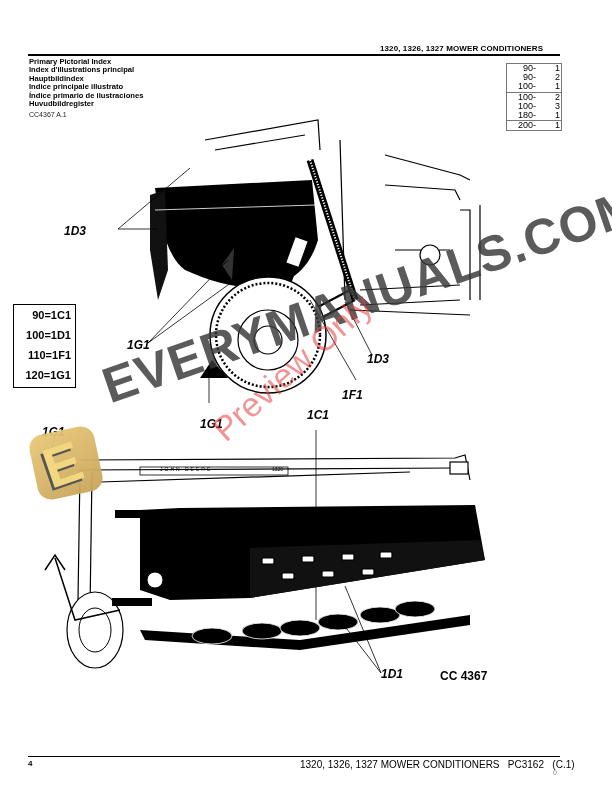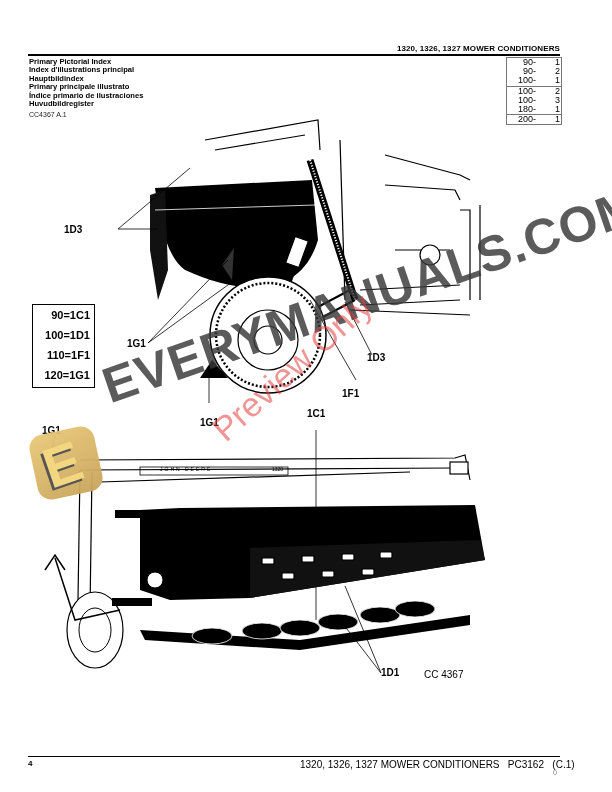--- a/index.html
+++ b/index.html
@@ -1,44 +1,44 @@
 <!DOCTYPE html>
 <html><head>
   <meta charset="utf-8">
   <style>
     html, body { margin: 0; padding: 0; background: #ffffff; }
     body { width: 612px; height: 792px; position: relative; overflow: hidden;
            font-family: "Liberation Sans", sans-serif; color: #000; }
     .abs { position: absolute; }
 
     
-    .header-title { left: 380px; top: 44px; width: 180px; text-align: right;
+    .header-title { left: 380px; top: 44px; width: 180px; 
                     font-size: 8px; font-weight: bold; letter-spacing: 0.1px; }
     .top-rule { left: 28px; top: 54px; width: 532px; height: 1.5px; background: #000; }
 
     .index-lines { left: 29px; top: 58px; font-size: 7.6px; font-weight: bold; line-height: 8.4px; }
     .index-lines div { white-space: nowrap; }
     .fig-ref { left: 29px; top: 111px; font-size: 7px; color: #222; }
 
     
-    .page-table { left: 506px; top: 57px; width: 54px; border: 1px solid #777;
+    .page-table { left: 506px; top: 63px; width: 54px; border: 1px solid #777;
                   font-size: 9px; line-height: 9.2px; background: #fff; }
     .page-group { border-bottom: 1px solid #777; }
     .page-group:last-child { border-bottom: none; }
     .page-row { display: flex; justify-content: space-between; padding: 0 1px 0 3px; }
     .page-row .pg { width: 26px; text-align: right; }
     .page-row .pg.left { text-align: right; }
 
     
-    .legend-box { left: 32px; top: 304px; width: 61px; height: 82px; border: 1.5px solid #000;
+    .legend-box { left: 13px; top: 304px; width: 61px; height: 82px; border: 1.5px solid #000;
                   font-size: 11px; font-weight: bold; }
     .legend-box div { position: absolute; right: 4px; }
 
     
-    .callout { font-size: 10px; font-weight: bold; white-space: nowrap; }
+    .callout { font-size: 12px; font-weight: bold; white-space: nowrap; font-style: italic; }
 
     
     .bottom-rule { left: 28px; top: 756px; width: 532px; height: 1.3px; background: #000; }
     .footer-page { left: 28px; top: 759px; font-size: 8px; font-weight: bold; }
     .footer-text { left: 300px; top: 759px; width: 261px; text-align: right; font-size: 10px; }
     .footer-mark { left: 553px; top: 769px; font-size: 6px; color: #666; }
 
     svg.illus { position: absolute; left: 0; top: 0; }
 
     
@@ -55,21 +55,21 @@
 </head>
 <body>
 
 <div class="abs header-title">1320, 1326, 1327 MOWER CONDITIONERS</div>
 <div class="abs top-rule"></div>
 
 <div class="abs index-lines">
   <div>Primary Pictorial Index</div>
   <div>Index d'illustrations principal</div>
   <div>Hauptbildindex</div>
-  <div>Primary principale illustrato</div>
+  <div>Indice principale illustrato</div>
   <div>Índice primario de ilustraciones</div>
   <div>Huvudbildregister</div>
 </div>
 <div class="abs fig-ref">CC4367 A.1</div>
 
 <div class="abs page-table">
   <div class="page-group">
     <div class="page-row">
         <span class="pg">90-</span>
         <span>1</span>
@@ -212,21 +212,21 @@
 <div class="abs callout" style="left:127px;top:338px;">1G1</div>
 <div class="abs callout" style="left:367px;top:352px;">1D3</div>
 <div class="abs callout" style="left:342px;top:388px;">1F1</div>
 <div class="abs callout" style="left:200px;top:417px;">1G1</div>
 <div class="abs callout" style="left:307px;top:408px;">1C1</div>
 <div class="abs callout" style="left:42px;top:425px;">1G1</div>
 <div class="abs callout" style="left:381px;top:667px;text-align:right;">1D1</div>
 
 <div class="abs" style="left:160px;top:466px;font-size:5px;letter-spacing:2px;">JOHN DEERE</div>
 <div class="abs" style="left:272px;top:466px;font-size:5px;">1320</div>
-<div class="abs" style="left:424px;top:669px;font-size:10px;font-weight:normal;">CC 4367</div>
+<div class="abs" style="left:440px;top:669px;font-size:12px;font-weight:bold;">CC 4367</div>
 
 <div class="abs wm-logo"></div>
 <div class="abs wm-logo-e">E</div>
 <div class="abs wm-main">EVERYMANUALS.COM</div>
 <div class="abs wm-preview">Preview Only</div>
 
 <div class="abs bottom-rule"></div>
 <div class="abs footer-page">4</div>
 <div class="abs footer-text" style="white-space:pre;">1320, 1326, 1327 MOWER CONDITIONERS   PC3162   (C.1)</div>
 <div class="abs footer-mark">()</div>

